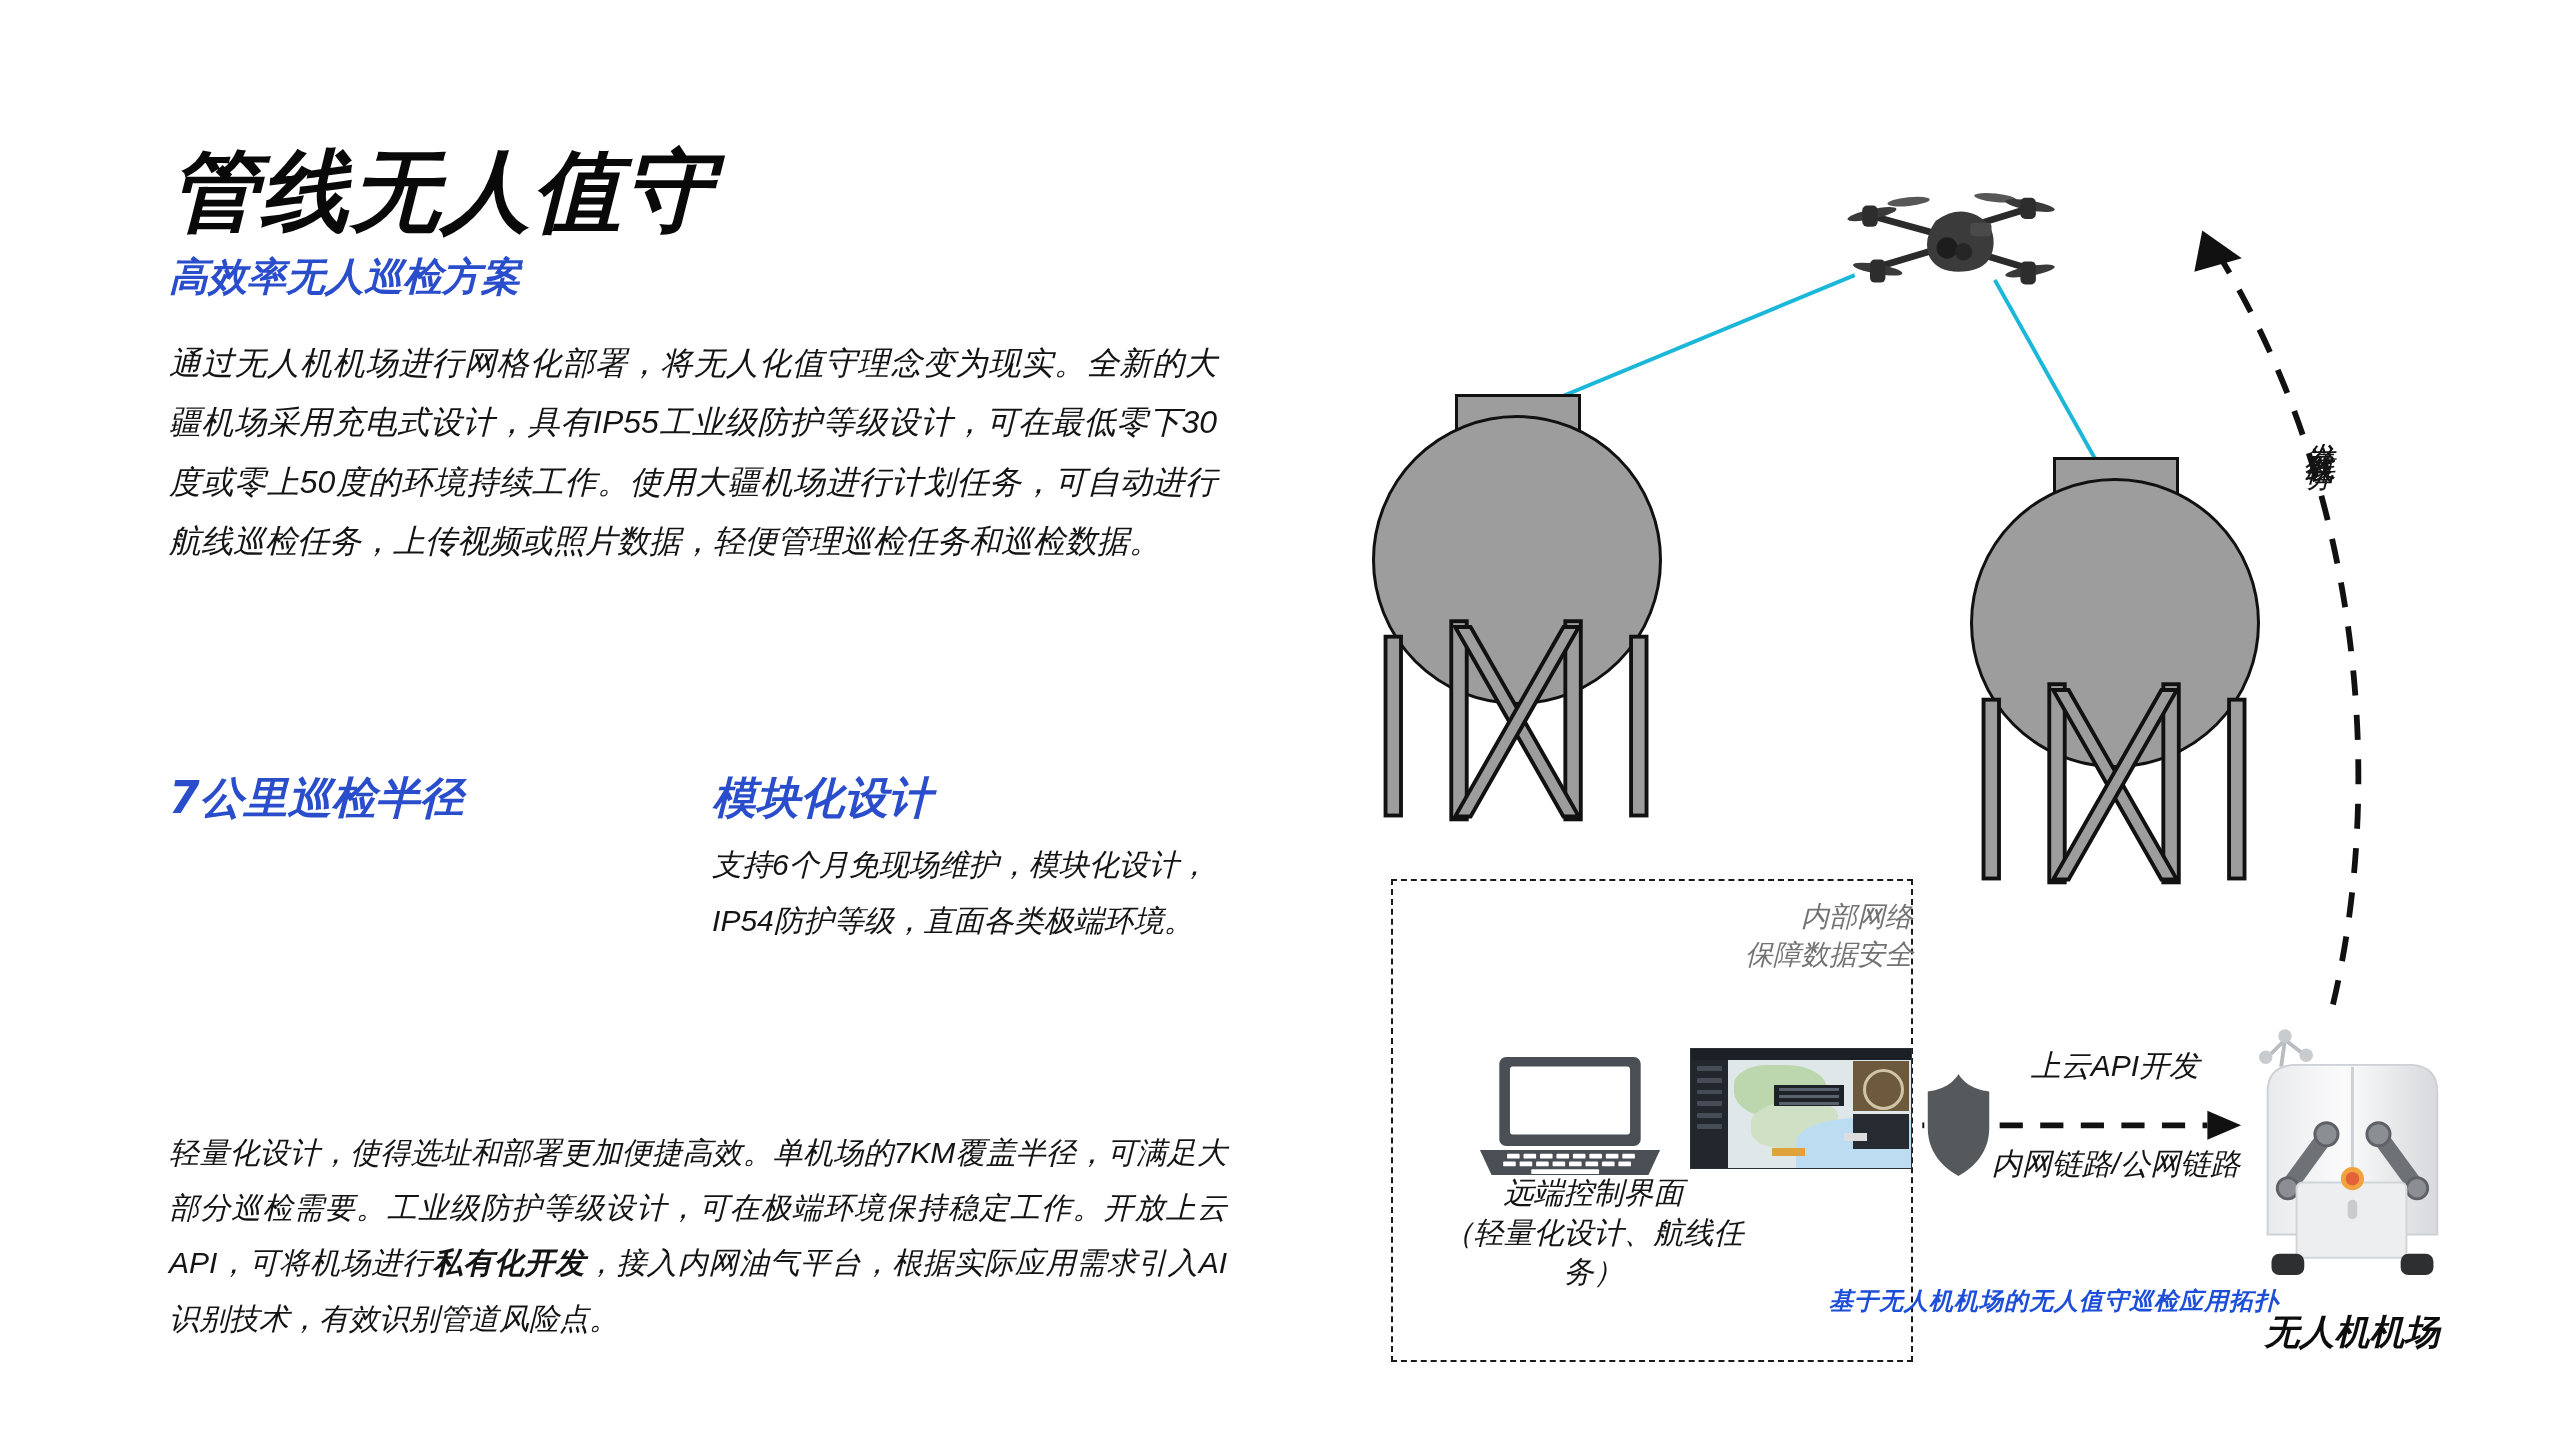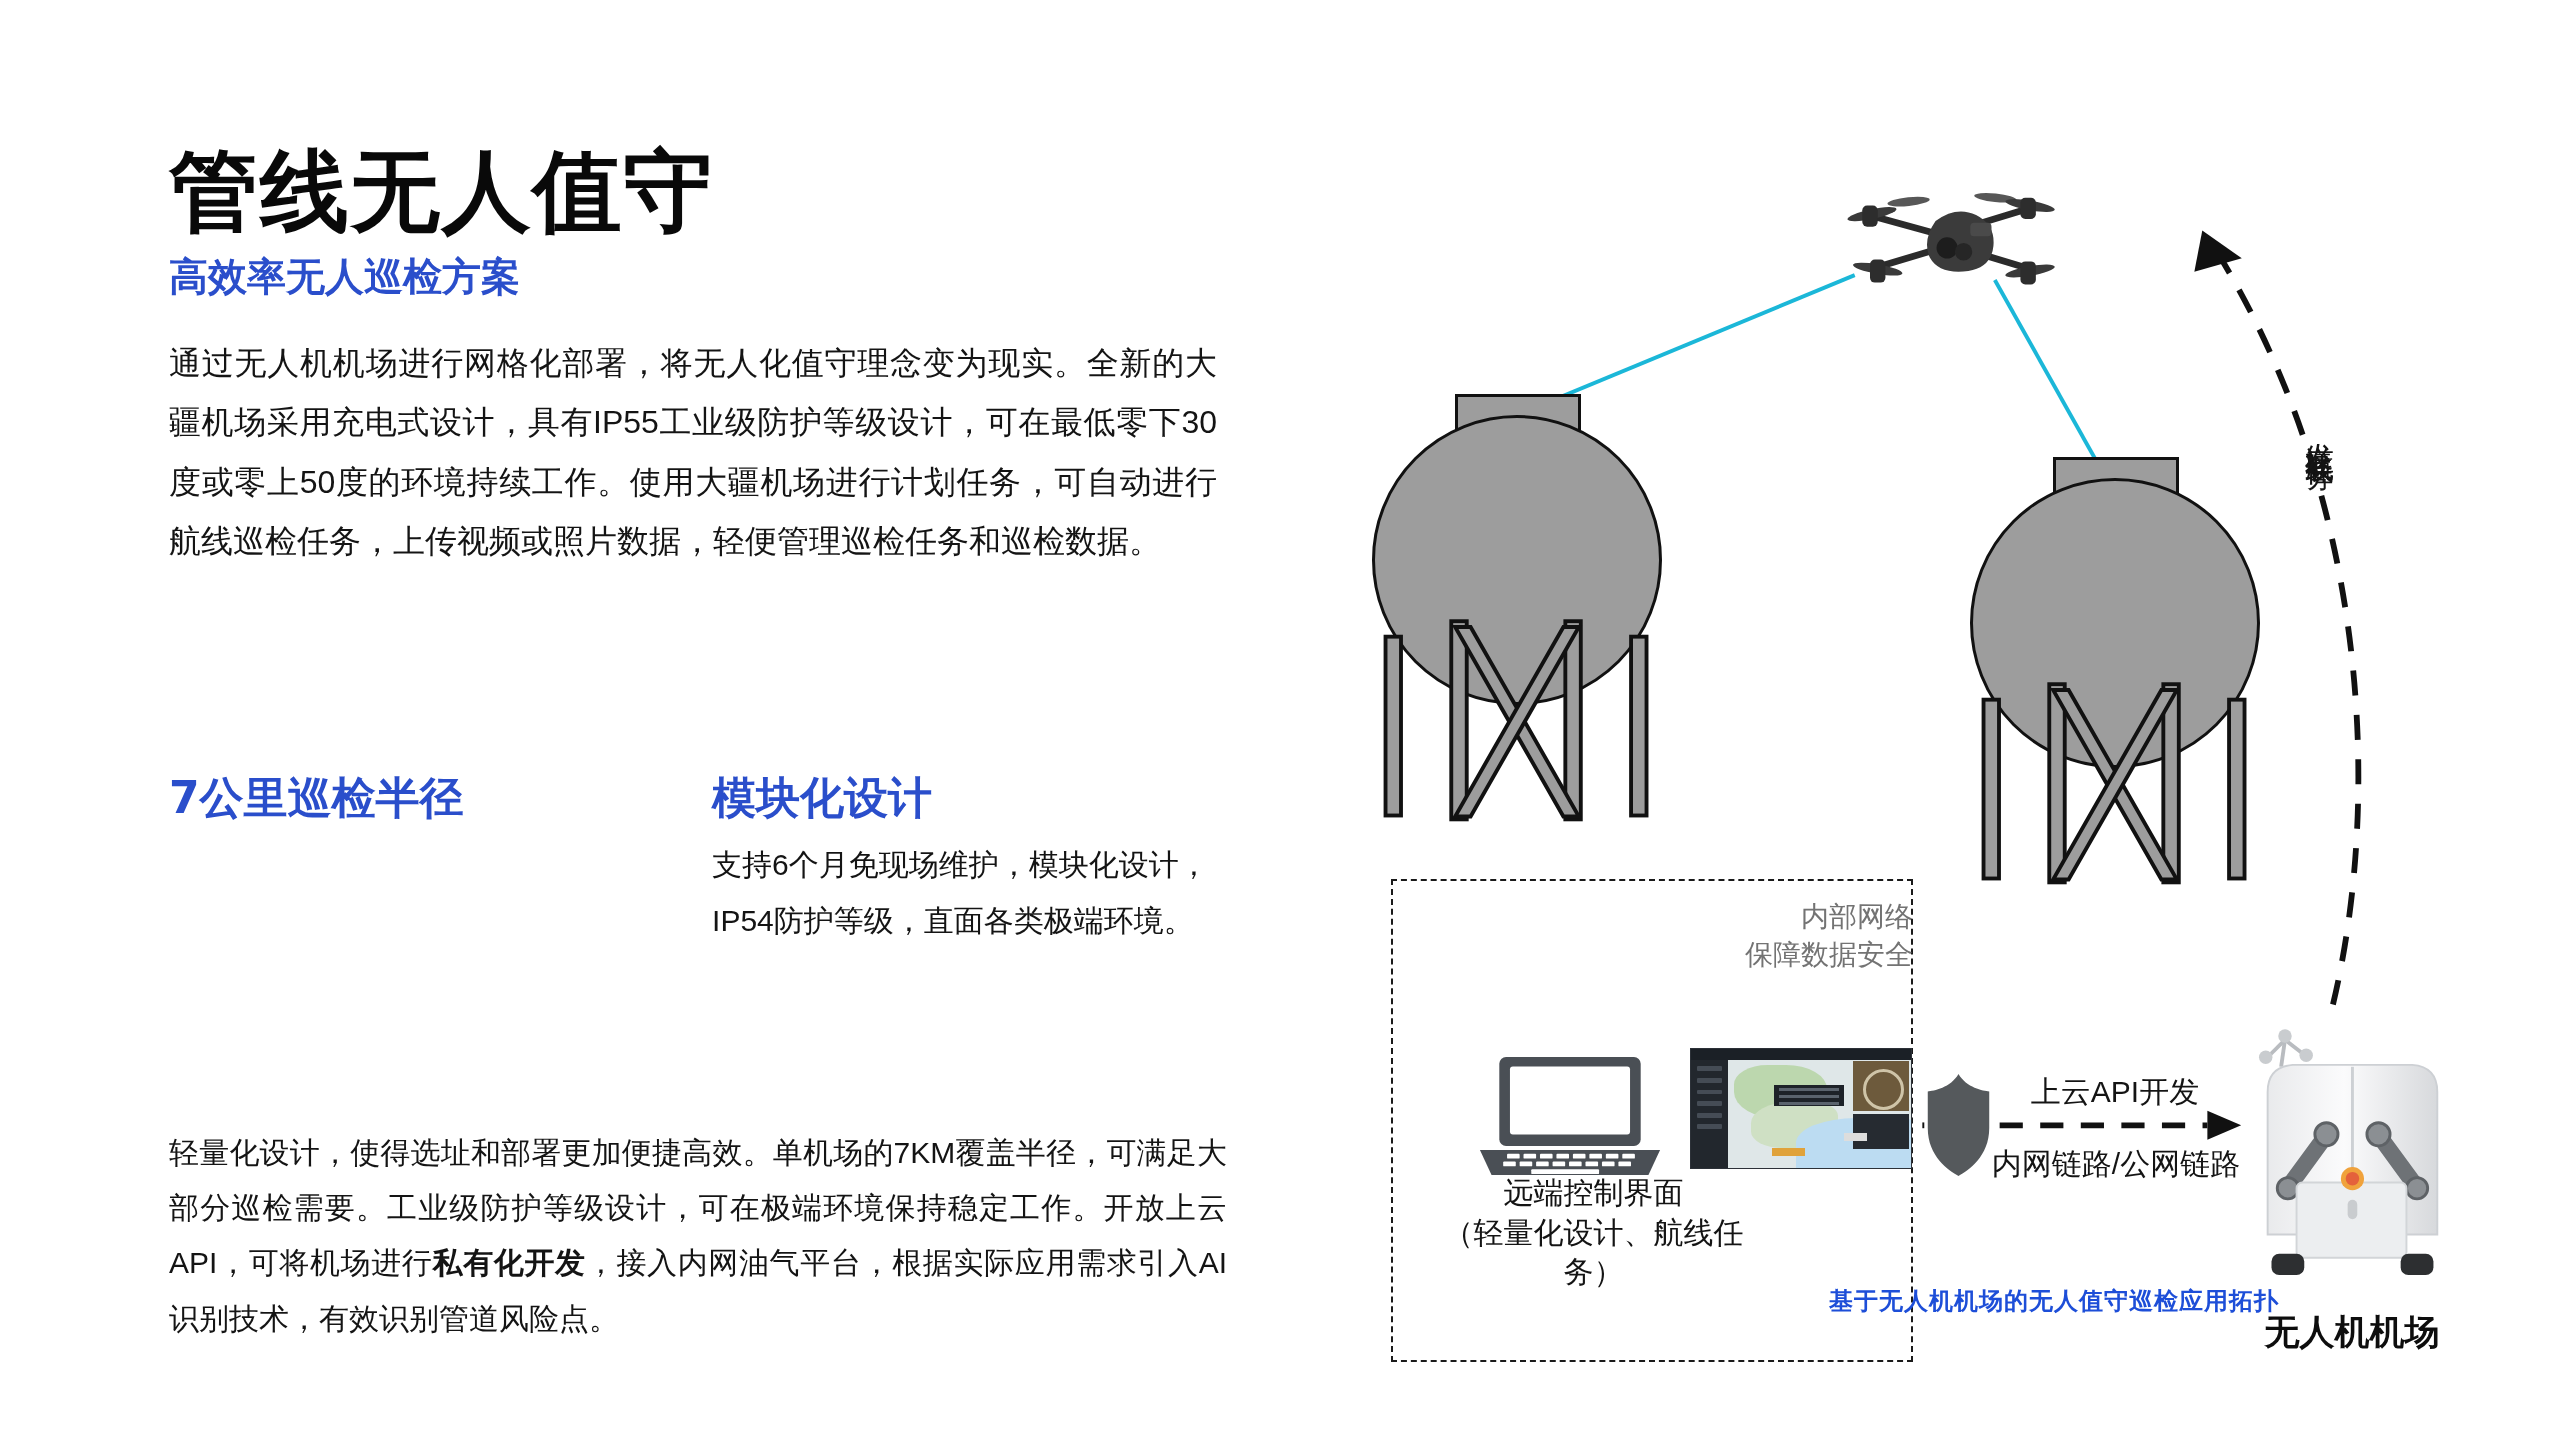--- a/index.html
+++ b/index.html
@@ -1,21 +1,21 @@
 <!DOCTYPE html>
 <html><head>
 <meta charset="utf-8">
 <style>
   html,body{margin:0;padding:0;}
   body{
     width:2576px;height:1449px;background:#ffffff;
     font-family:"Liberation Sans","DejaVu Sans",sans-serif;
     color:#111;overflow:hidden;position:relative;
   }
-  .page{position:absolute;inset:0;}
+  .page{position:absolute;inset:0;font-style:italic;}
 
   
   .left{position:absolute;left:169px;top:145px;width:1082px;}
 
   .title{
     font-size:89px;font-weight:700;letter-spacing:1.9px;
     color:#090909;line-height:1.05;margin:0 0 15.5px 0;
     font-family:"DejaVu Sans","Liberation Sans",sans-serif;
   }
   .subtitle{
@@ -103,21 +103,21 @@
 
   
   .station{position:absolute;left:898px;top:918px;width:241px;height:290px;}
   .station-label{
     position:absolute;left:850px;top:1203px;width:338px;text-align:center;
     font-size:35px;font-weight:700;color:#0d0d0d;
     font-family:"DejaVu Sans","Liberation Sans",sans-serif;
   }
 
   .api-label{
-    position:absolute;left:637px;top:966px;width:290px;text-align:center;
+    position:absolute;left:637px;top:940px;width:290px;text-align:center;
     font-size:30px;color:#141414;
   }
   .link-label{
     position:absolute;left:609px;top:1038px;width:348px;text-align:center;
     font-size:30px;color:#141414;
   }
 
   .vert-label{
     position:absolute;left:966px;top:314px;width:42px;
     font-size:29px;line-height:1.46;color:#141414;text-align:center;

